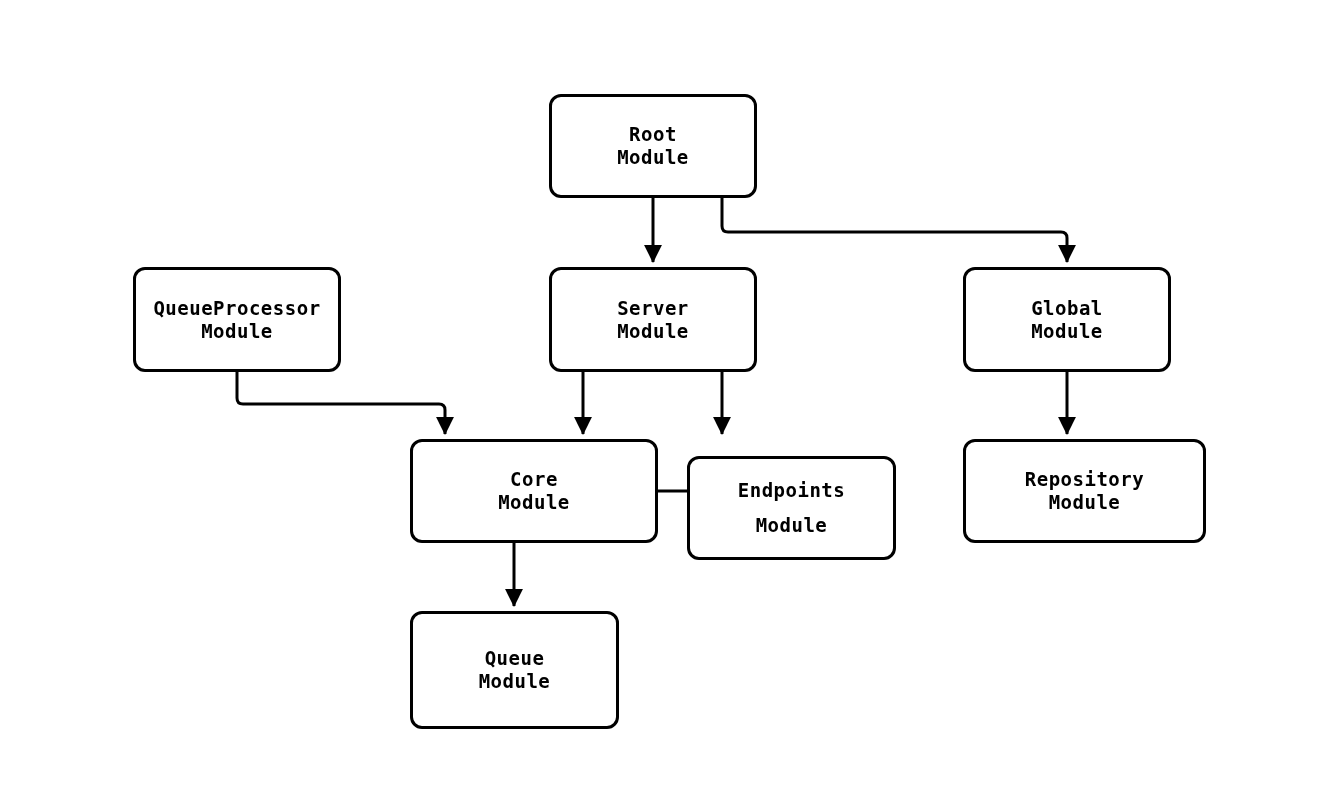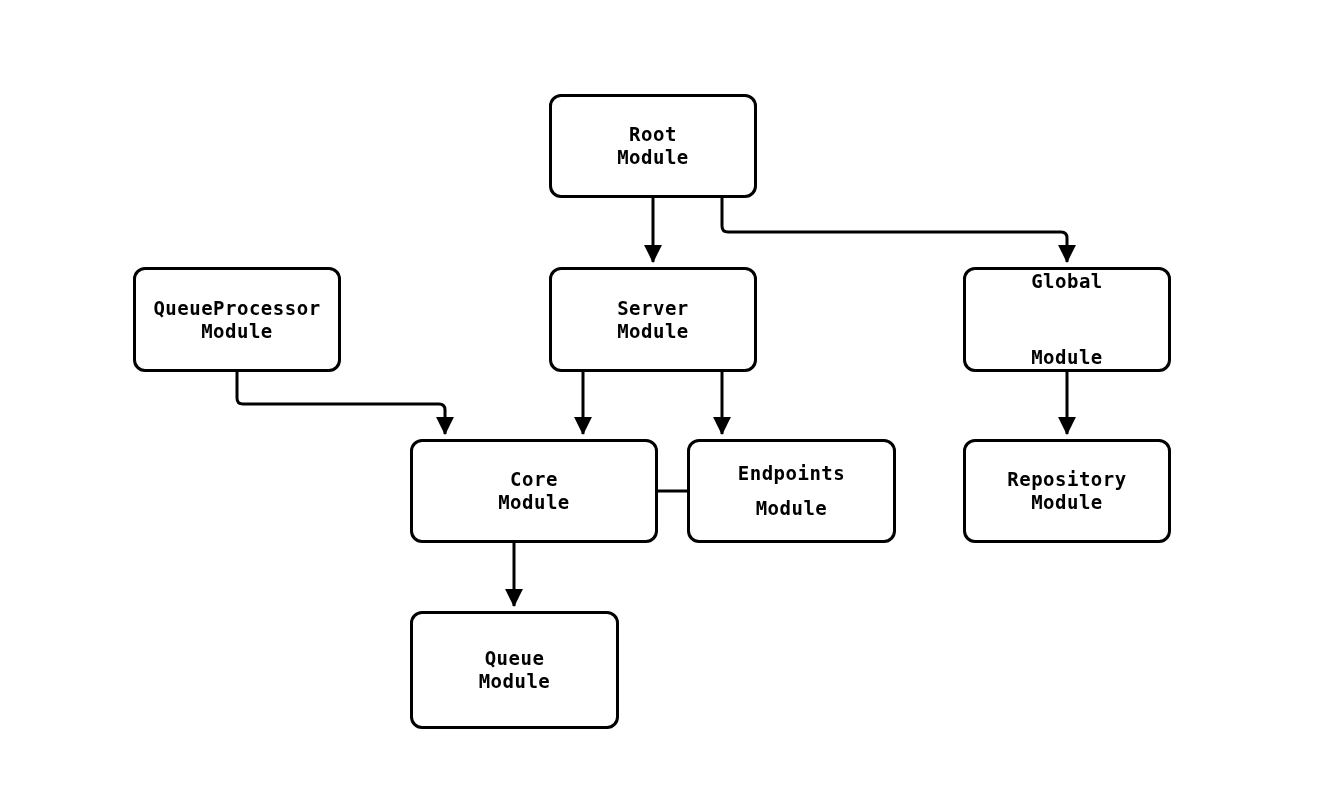--- a/index.html
+++ b/index.html
@@ -42,24 +42,24 @@
     font-size: 19px;
     font-weight: bold;
     line-height: 23px;
     color: #000000;
     letter-spacing: 0.5px;
   }
   
   .node-root          { left: 549px;  top: 94px;  width: 208px; height: 104px; }
   .node-queueprocessor{ left: 133px;  top: 267px; width: 208px; height: 105px; }
   .node-server        { left: 549px;  top: 267px; width: 208px; height: 105px; }
-  .node-global        { left: 963px;  top: 267px; width: 208px; height: 105px; justify-content: space-between; }
+  .node-global        { left: 963px;  top: 267px; width: 208px; height: 105px; }
   .node-core          { left: 410px;  top: 439px; width: 248px; height: 104px; }
-  .node-endpoints     { left: 687px;  top: 439px; width: 209px; height: 104px; gap: 12px; }
-  .node-repository    { left: 963px;  top: 439px; width: 208px; height: 104px; border-radius: 12px; }
+  .node-endpoints     { left: 687px;  top: 456px; width: 209px; height: 104px; gap: 12px; }
+  .node-repository    { left: 963px;  top: 439px; width: 243px; height: 104px; border-radius: 12px; }
   .node-queue         { left: 410px;  top: 611px; width: 209px; height: 118px; }
 </style>
 </head>
 <body>
 
 <div class="canvas">
 
   <svg class="edges" viewBox="0 0 1337 809" xmlns="http://www.w3.org/2000/svg">
     <defs>
       <marker id="arrowhead" viewBox="0 0 10 10" refX="9.5" refY="5" markerWidth="6" markerHeight="9" orient="auto-start-reverse">

